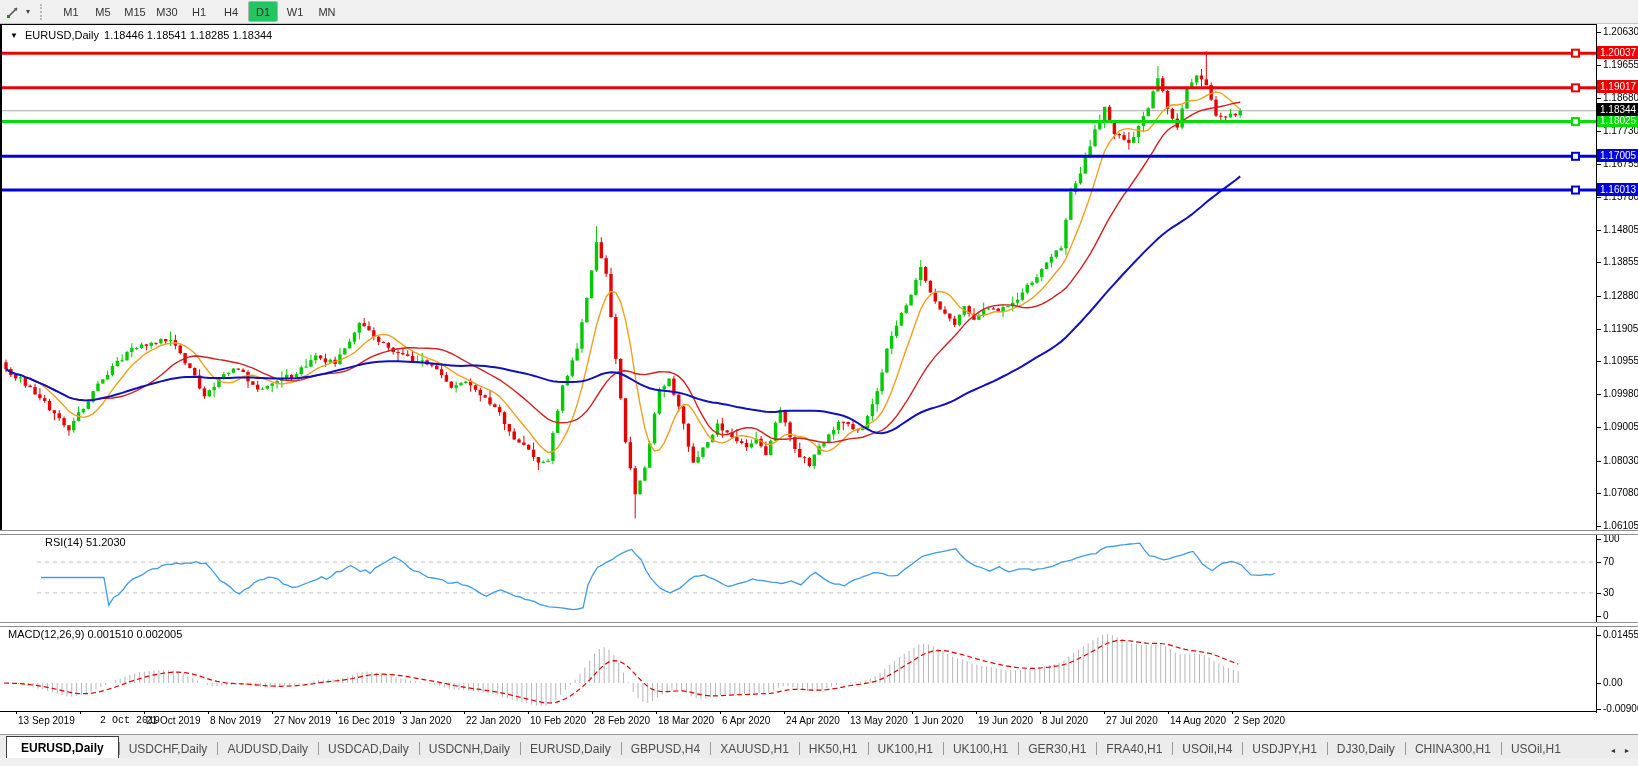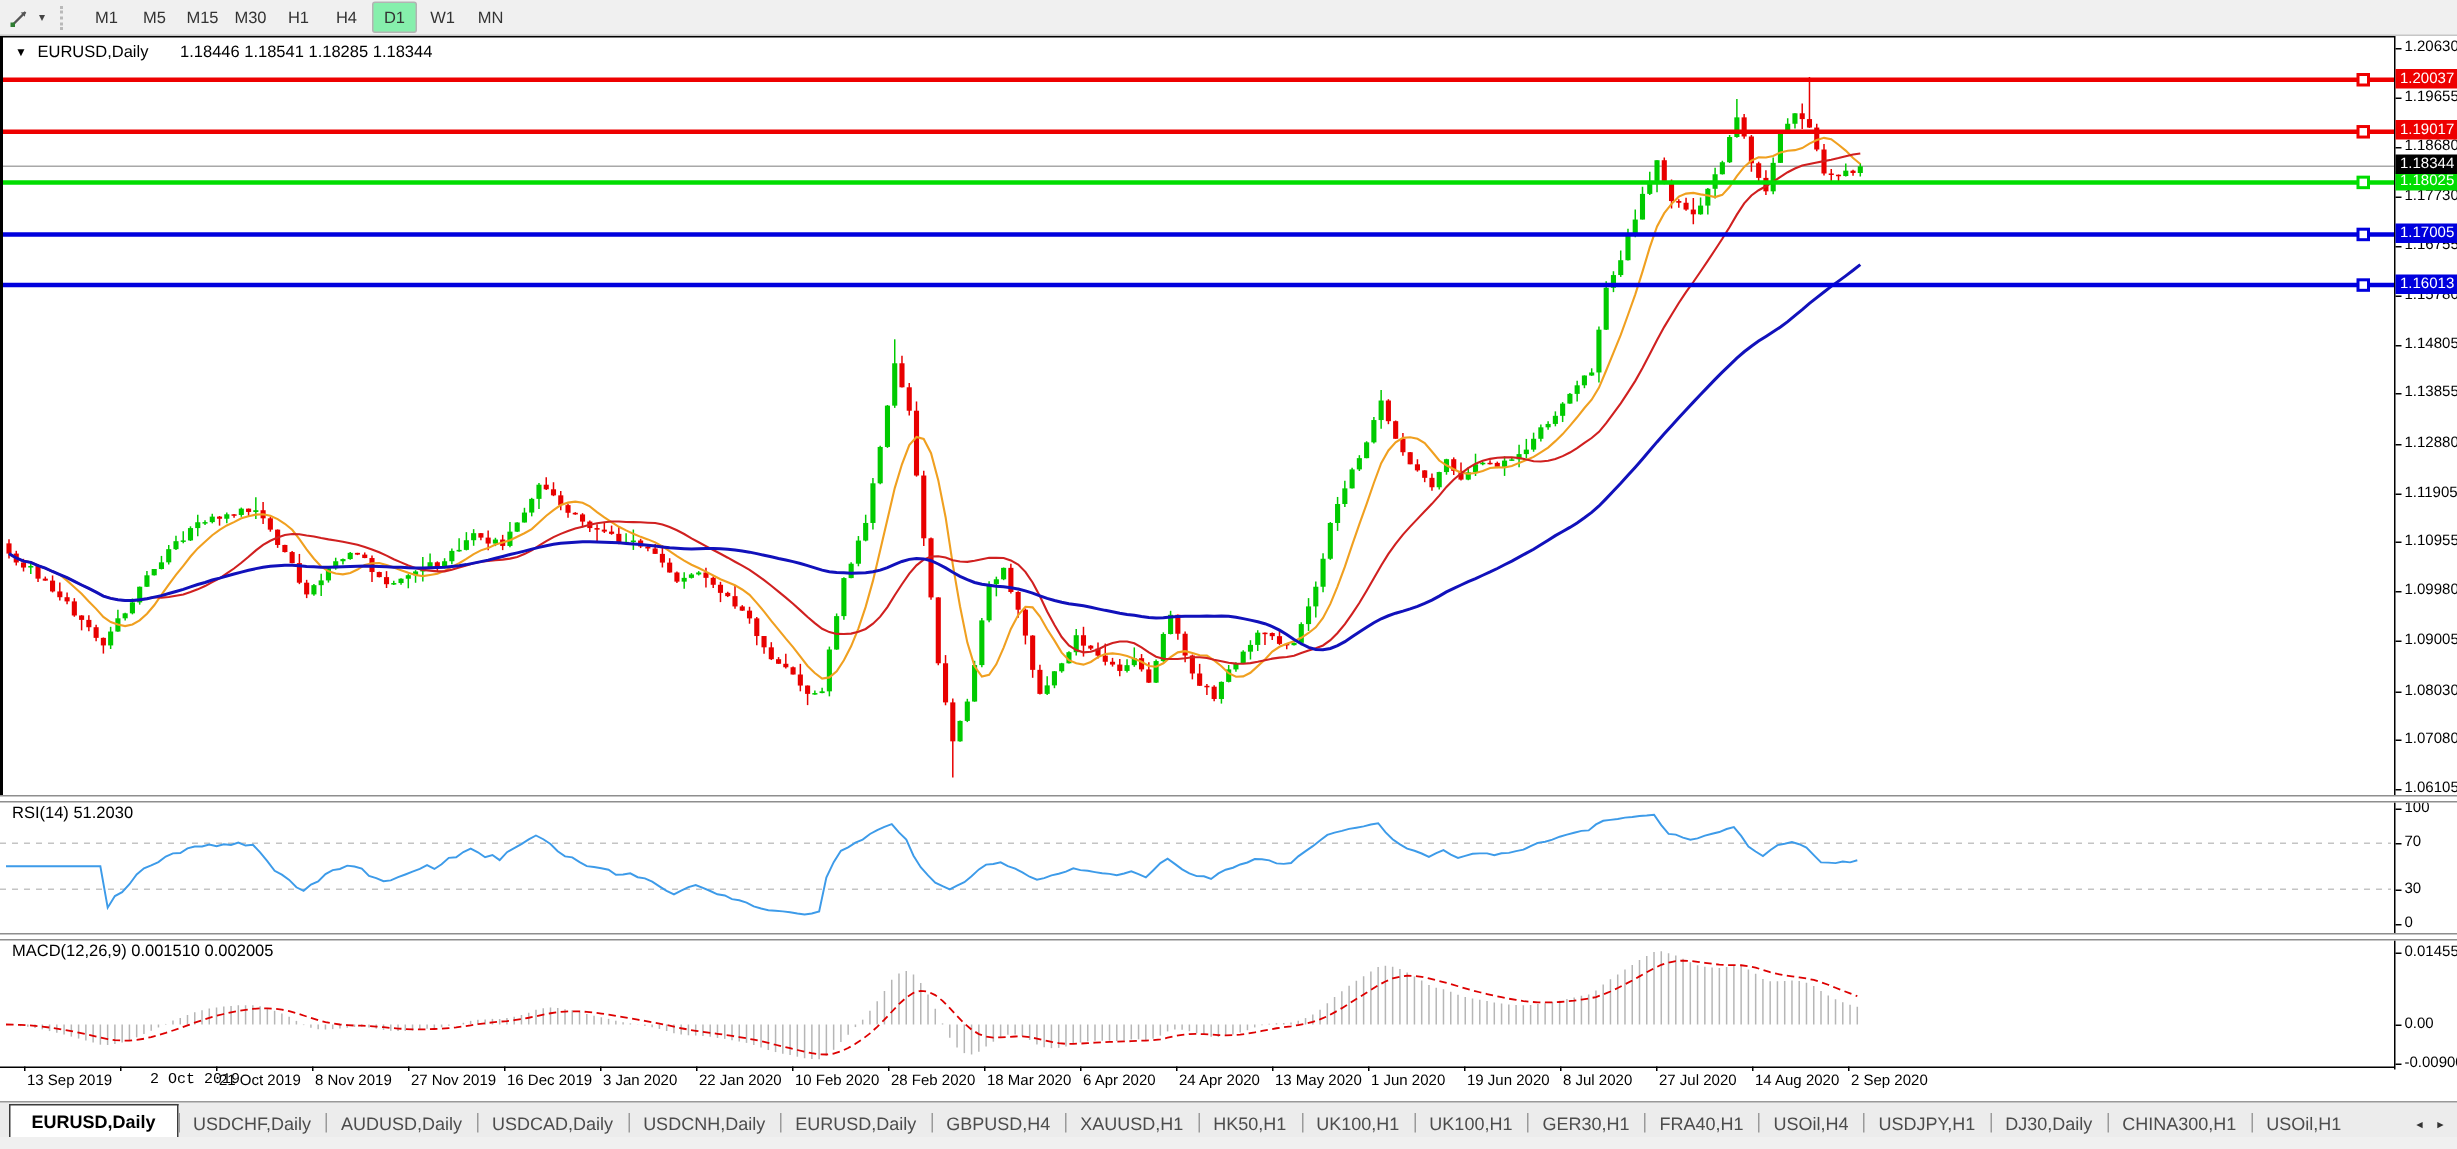--- a/index.html
+++ b/index.html
@@ -3,28 +3,28 @@
 <meta charset="utf-8">
 <style>
   html,body{margin:0;padding:0;background:#f0f0f0;font-family:"Liberation Sans","DejaVu Sans",sans-serif;}
   #app{position:relative;width:1638px;height:766px;overflow:hidden;background:#fff;user-select:none;}
   
   #toolbar{position:absolute;left:0;top:0;width:1638px;height:23px;background:#f0f0f0;border-bottom:1px solid #c6c6c6;display:flex;align-items:center;}
   .tool-icon{width:18px;height:18px;margin-left:4px;display:flex;align-items:center;justify-content:center;}
   .tool-caret{font-size:8px;color:#444;width:12px;text-align:center;cursor:default;}
   .grip{width:5px;height:16px;margin:0 8px 0 6px;border-left:2px dotted #b9b9b9;}
   .tf-btn{min-width:28px;height:19px;margin:0 1px;display:flex;align-items:center;justify-content:center;font-size:11px;color:#333;border:1px solid transparent;border-radius:2px;cursor:default;}
-  .tf-btn.active{background:#86efac;border:1px solid #b3b3b3;}
+  .tf-btn.active{background:#22c55e;border:1px solid #b3b3b3;}
   
   .pane{position:absolute;left:0;background:#fff;}
   #main-pane{top:24px;width:1596px;height:506px;border-top:1px solid #000;border-left:2px solid #000;}
   #chart-title{position:absolute;left:8px;top:4px;font-size:11px;color:#000;white-space:nowrap;z-index:5;}
   #chart-title .caret{font-size:8px;vertical-align:1px;margin-right:4px;}
   .splitter{position:absolute;left:0;width:1638px;height:3px;border-top:1px solid #8e8e8e;border-bottom:1px solid #8e8e8e;background:#fff;z-index:6;}
-  #rsi-pane{top:533px;width:1596px;height:89px;}
+  #rsi-pane{top:533px;width:1596px;height:89px;margin-left:37px;}
   #macd-pane{top:625px;width:1596px;height:85px;}
   .pane-title{position:absolute;left:8px;top:3px;font-size:11px;color:#000;white-space:nowrap;z-index:5;}
   #xaxis-line{position:absolute;left:0;top:711px;width:1596px;height:1px;background:#000;}
   #date-row{position:absolute;left:0;top:713px;width:1596px;height:16px;background:#fff;}
   .date-label{position:absolute;top:2px;font-size:10px;color:#000;white-space:nowrap;margin-left:16px;}
   .date-tick{position:absolute;top:-2px;width:1px;height:3px;background:#000;}
   
   #axis-col{position:absolute;left:1596px;top:24px;width:42px;height:689px;background:#fff;border-left:1px solid #000;text-align:center;}
   .ax-label{position:absolute;left:6px;font-size:10px;color:#000;white-space:nowrap;}
   .ax-tick{position:absolute;left:0;width:4px;height:1px;background:#000;}
@@ -63,21 +63,21 @@
         <div class="tf-btn active">D1</div>
         <div class="tf-btn">W1</div>
         <div class="tf-btn">MN</div>
       </div>
   </div>
 
   <div id="main-pane" class="pane">
     <div id="chart-title">
       <span class="caret">▼</span>
       <span>EURUSD,Daily</span>
-      <span style="margin-left:18px;">1.18446 1.18541 1.18285 1.18344</span>
+      <span style="margin-left:2px;">1.18446 1.18541 1.18285 1.18344</span>
     </div>
     <svg id="main-svg" width="1594" height="506">
         <line x1="0" y1="85.75510204081593" x2="1594" y2="85.75510204081593" stroke="#a8a8a8" stroke-width="1"></line>
         <g>
           <line x1="4" y1="334.5813077036604" x2="4" y2="347.2892538110478" stroke="#e80000" stroke-width="1"></line>
           <rect x="2.3" y="337.2517006802721" width="3.4" height="6.802721088435362" fill="#e80000"></rect>
           <line x1="8.84" y1="342.2167824759391" x2="8.84" y2="351.9712614581737" stroke="#e80000" stroke-width="1"></line>
           <rect x="7.14" y="344.05442176870747" width="3.4" height="5.934968382424131" fill="#e80000"></rect>
           <line x1="13.68" y1="347.5636921984909" x2="13.68" y2="355.9939806338711" stroke="#e80000" stroke-width="1"></line>
           <rect x="11.98" y="349.9893901511316" width="3.4" height="3.3698138997565934" fill="#e80000"></rect>

